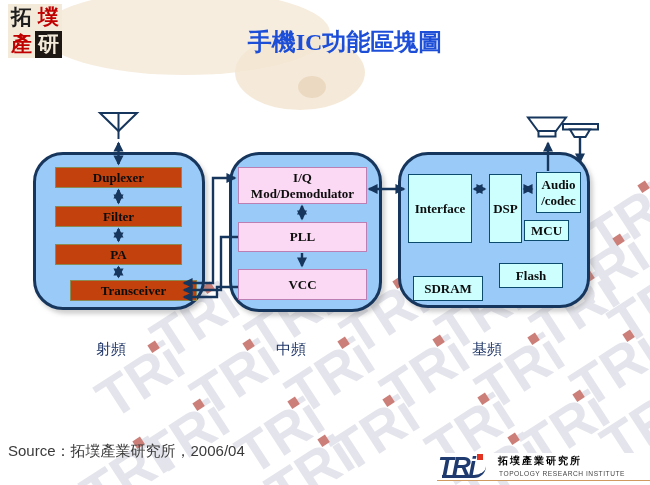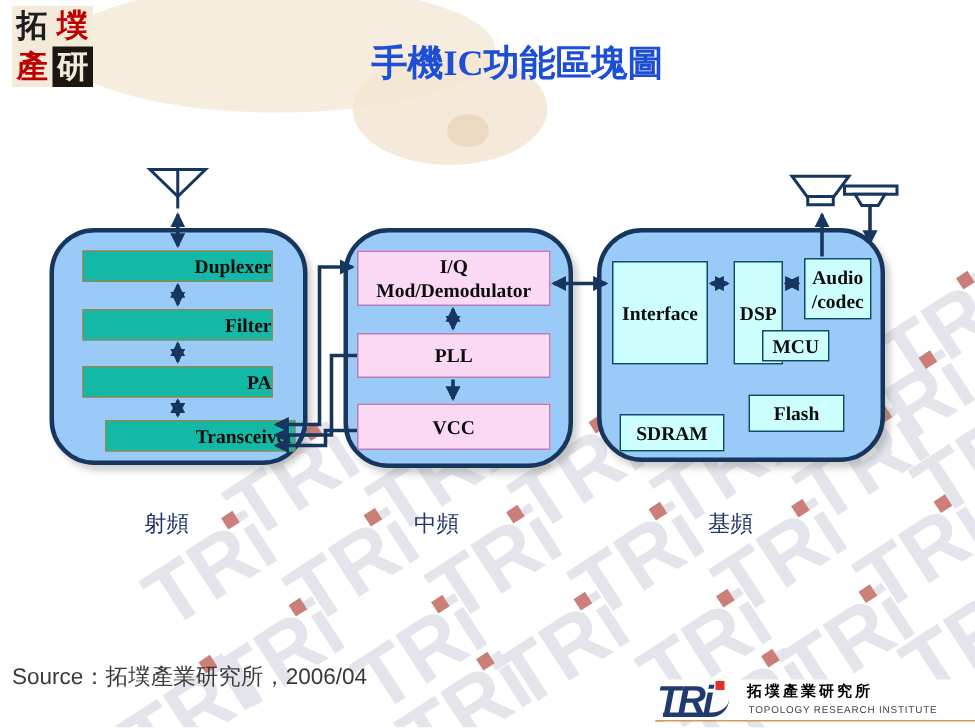--- a/index.html
+++ b/index.html
@@ -25,21 +25,21 @@
   .wm{position:absolute;font-family:"Liberation Sans",sans-serif;font-weight:bold;font-size:56px;
       color:#E4E5EC;transform:rotate(-33deg);line-height:1;white-space:nowrap;}
   .wm .dot{position:absolute;width:9px;height:9px;background:#CC7E78;left:70px;top:3px;}
   
   .block{position:absolute;background:#9ACBF8;border:3px solid #17365D;border-radius:30px;
          box-shadow:3px 4px 4px rgba(120,120,120,.35);z-index:2;}
   
   .ibox{position:absolute;z-index:2;display:flex;flex-direction:column;align-items:center;justify-content:center;
         text-align:center;font-family:"Liberation Serif","DejaVu Serif",serif;font-weight:bold;
         font-size:13px;line-height:16px;color:#0d0d0d;}
-  .ybox{background:#14b8a6;border:1px solid #8a8a55;align-items:flex-end;}
+  .ybox{background:#c2410c;border:1px solid #8a8a55;}
   .pbox{background:#FBD9F4;border:1px solid #bb7fb4;}
   .cbox{background:#CDFFFF;border:1px solid #0c4a6e;}
   
   .seclabel{position:absolute;z-index:2;font-family:"Liberation Sans",sans-serif;font-weight:normal;
             font-size:15px;color:#1E3466;}
   
   #overlay{position:absolute;left:0;top:0;z-index:3;pointer-events:none;}
   
   #source{left:8px;top:442px;z-index:4;font-size:15px;color:#3a3a3a;}
   #bar-main{left:0;top:466px;width:437px;height:15px;background:#CF9960;z-index:4;}
@@ -130,21 +130,21 @@
   <div class="ibox cbox" style="left:408px;top:174px;width:62px;height:67px;">
     <span>Interface</span>
   </div>
   <div class="ibox cbox" style="left:489px;top:174px;width:31px;height:67px;">
     <span>DSP</span>
   </div>
   <div class="ibox cbox" style="left:536px;top:172px;width:43px;height:39px;">
     <span>Audio</span>
     <span>/codec</span>
   </div>
-  <div class="ibox cbox" style="left:508px;top:220px;width:43px;height:19px;align-items:center;">
+  <div class="ibox cbox" style="left:524px;top:220px;width:43px;height:19px;align-items:center;">
     <span>MCU</span>
   </div>
   <div class="ibox cbox" style="left:413px;top:276px;width:68px;height:23px;">
     <span>SDRAM</span>
   </div>
   <div class="ibox cbox" style="left:499px;top:263px;width:62px;height:23px;">
     <span>Flash</span>
   </div>
 
   <div class="seclabel" style="left:96px;top:340px;">射頻</div>

